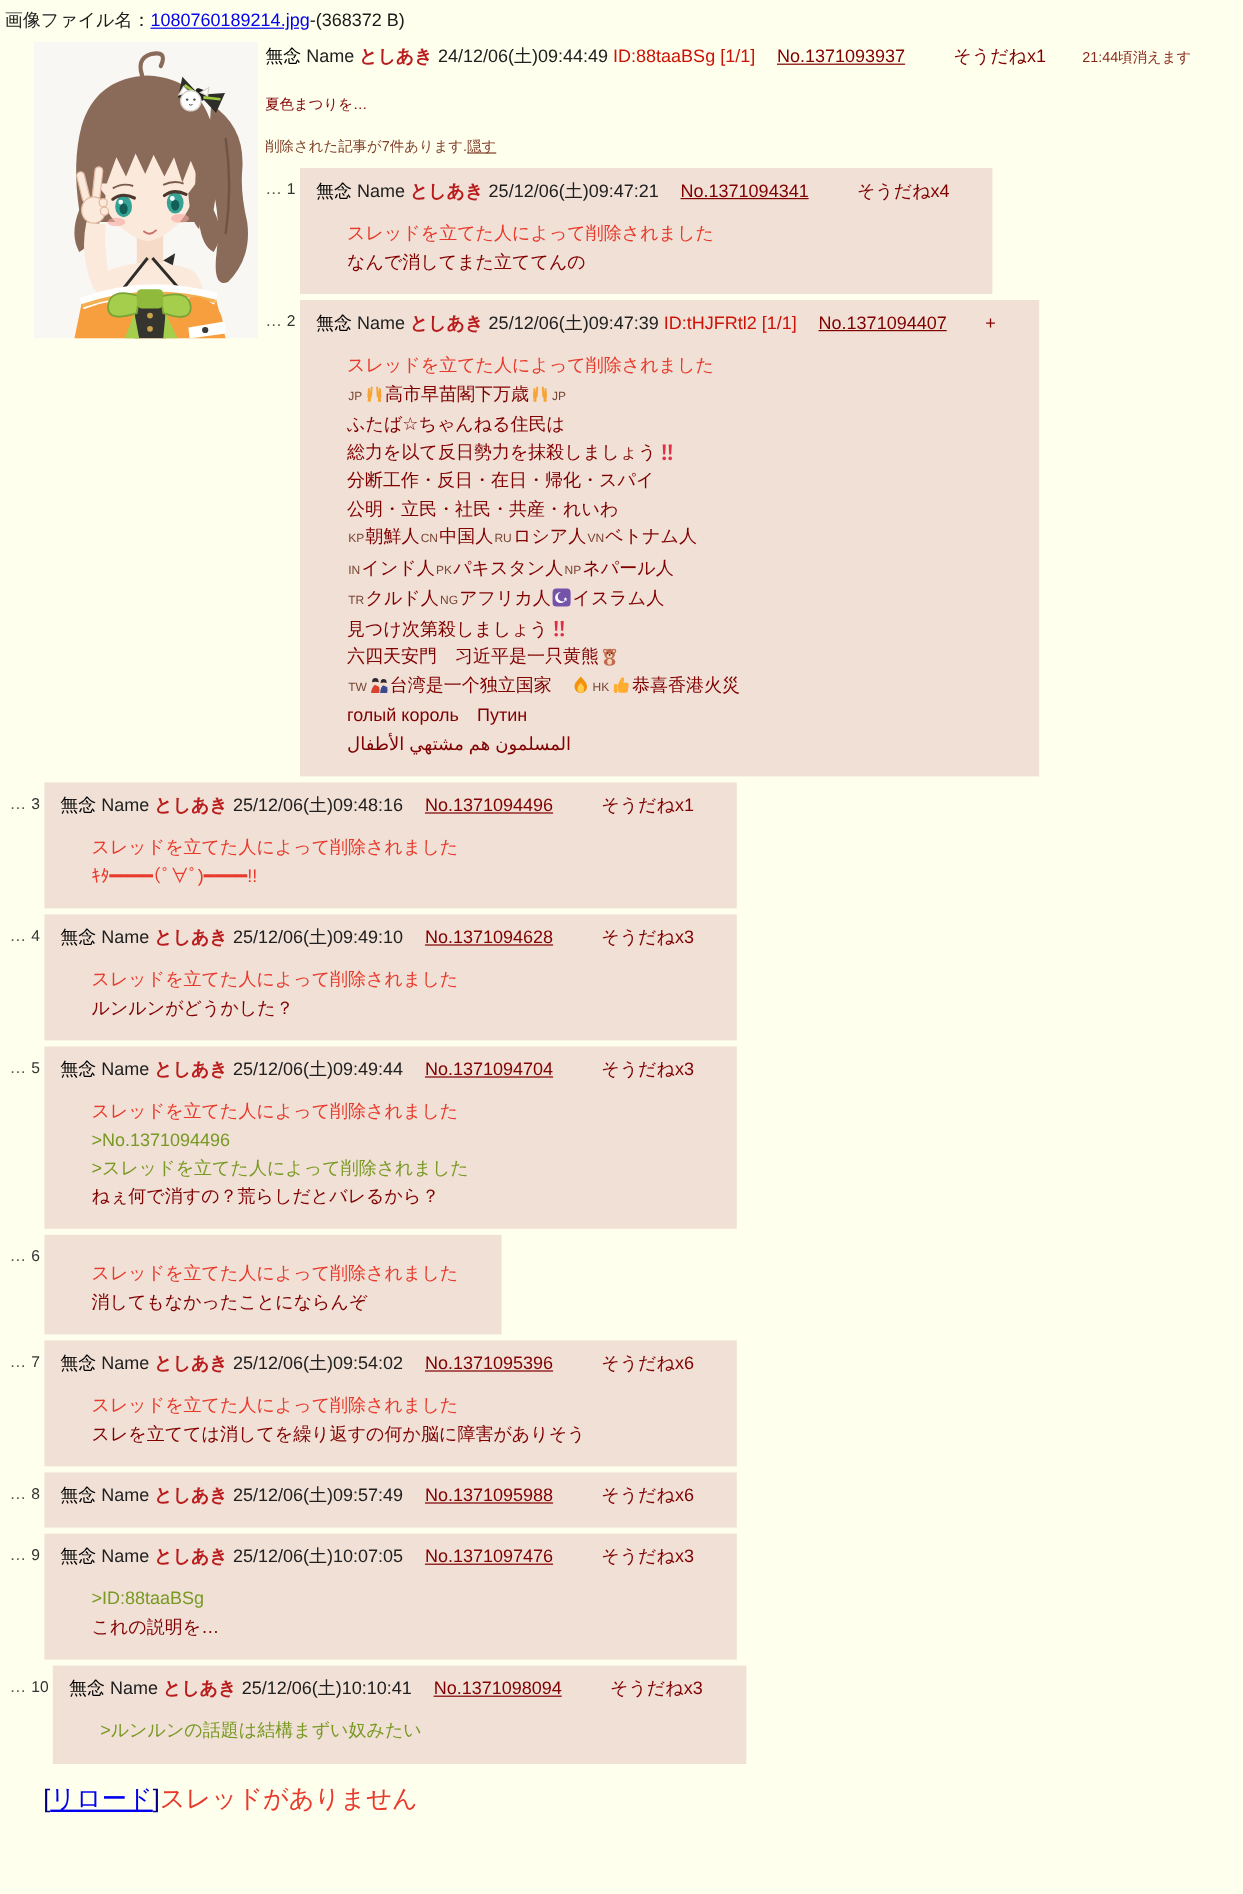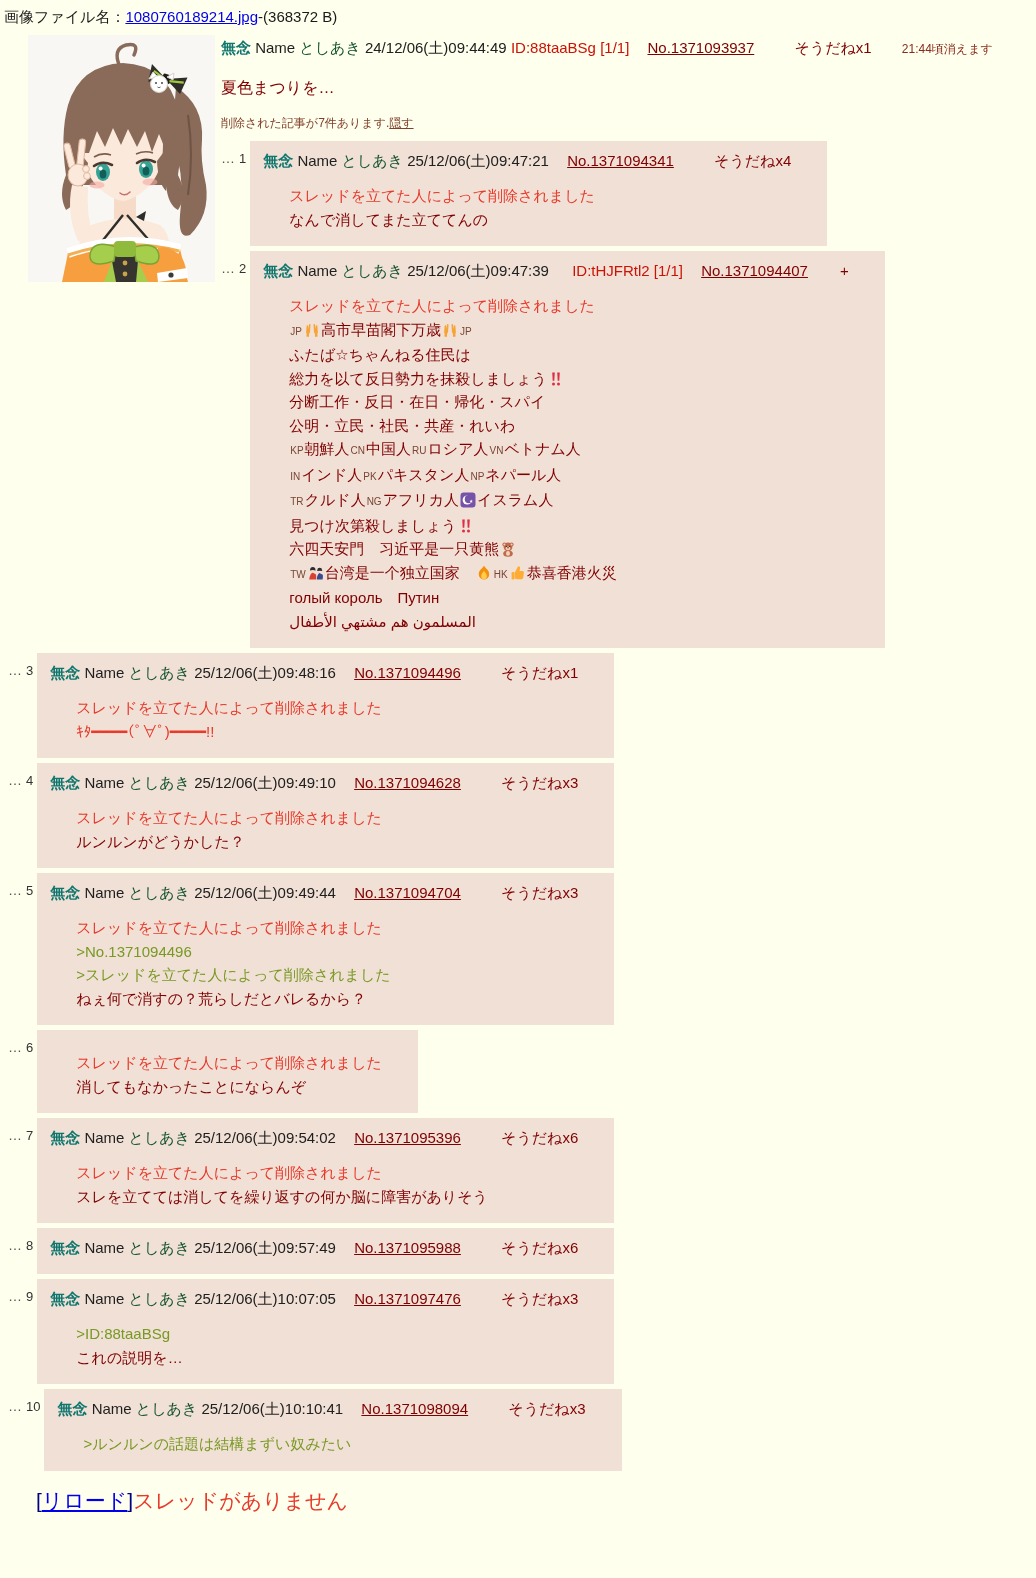--- a/index.html
+++ b/index.html
@@ -14,29 +14,29 @@
   }
   a{cursor:pointer;}
   
   .fileline{font-size:15px;color:#1a1a1a;margin:2px 0 4px 0;}
   .fileline a{color:#0000ee;text-decoration:underline;}
   
   .op-image{float:left;margin:4px 6px 6px 24px;width:187px;height:247px;}
   .op-image svg{display:block;}
   
   .op-header{margin:10px 0 0 4px;line-height:22px;white-space:nowrap;}
-  .munen{color:#0f766e;font-weight:bold;}
+  .munen{color:#000000;font-weight:normal;}
   .name-label{color:#1f1f1f;font-weight:normal;}
-  .poster{color:#14532d;font-weight:normal;}
+  .poster{color:#b91c1c;font-weight:bold;}
   .date{color:#202020;}
   .idtag{color:#cc1105;}
   .nolink{color:#800000;text-decoration:underline;margin-left:14px;}
   .soudane{color:#800000;margin-left:36px;}
   .expire{color:#8a2a1a;font-size:12px;margin-left:26px;}
-  .op-body{margin:17px 0 0 4px;font-size:16px;color:#800000;line-height:22px;}
+  .op-body{margin:17px 0 0 4px;font-size:12px;color:#800000;line-height:22px;}
   .del-notice{margin:16px 0 0 4px;font-size:12px;color:#80402a;}
   .del-notice a{color:#80402a;text-decoration:underline;}
   
   #replies{margin-top:9px;}
   .reply-row{margin:0 0 5px 4px;}
   .r-prefix{display:inline-block;vertical-align:top;padding-top:9px;color:#444;font-size:14px;}
   .r-menu{color:#555;letter-spacing:1px;}
   .r-num{color:#333;font-size:13px;margin-left:3px;}
   .reply-block{
     display:inline-block;vertical-align:top;
@@ -182,21 +182,21 @@
           <div class="line body"><span>なんで消してまた立ててんの</span></div>
         </div>
     </div></div>
 
   <div class="reply-row"><span class="r-prefix"><span class="r-menu">…</span><span class="r-num">2</span></span><div class="reply-block">
       <div class="r-header">
         <b class="r-munen munen">無念</b>
         <span class="r-name-label name-label">Name</span>
         <b class="r-poster poster">としあき</b>
         <span class="r-date date">25/12/06(土)09:47:39</span>
-        <span class="r-id idtag" style="display: inline; margin-left: 19px;">ID:tHJFRtl2 [1/1]</span>
+        <span class="r-id idtag" style="display: inline;">ID:tHJFRtl2 [1/1]</span>
         <a class="r-no nolink">No.1371094407</a>
         
         <span class="r-plus plus" style="display: inline;">+</span>
       </div>
       <div class="r-body blockquote">
           <div class="line del"><span>スレッドを立てた人によって削除されました</span></div>
           <div class="line body"><span class="cc">JP</span><span class="emoji"><svg viewBox="0 0 16 16">
                 <g fill="#f7a437">
                   <path d="M2.2,9.6 L2.6,4.2 q.1,-1 .9,-.9 q.7,.1 .7,1 L4.5,7 l.4,-4 q.1,-1 .9,-.9 q.8,.1 .7,1.1 L6.2,7.5 q.3,3 -1.1,4.2 L4.9,15 l-2.6,-.4 .4,-2.6 q-.8,-1.1 -.5,-2.4 Z"></path>
                   <path d="M13.8,9.6 L13.4,4.2 q-.1,-1 -.9,-.9 q-.7,.1 -.7,1 L11.5,7 l-.4,-4 q-.1,-1 -.9,-.9 q-.8,.1 -.7,1.1 L9.8,7.5 q-.3,3 1.1,4.2 L11.1,15 l2.6,-.4 -.4,-2.6 q.8,-1.1 .5,-2.4 Z"></path>

